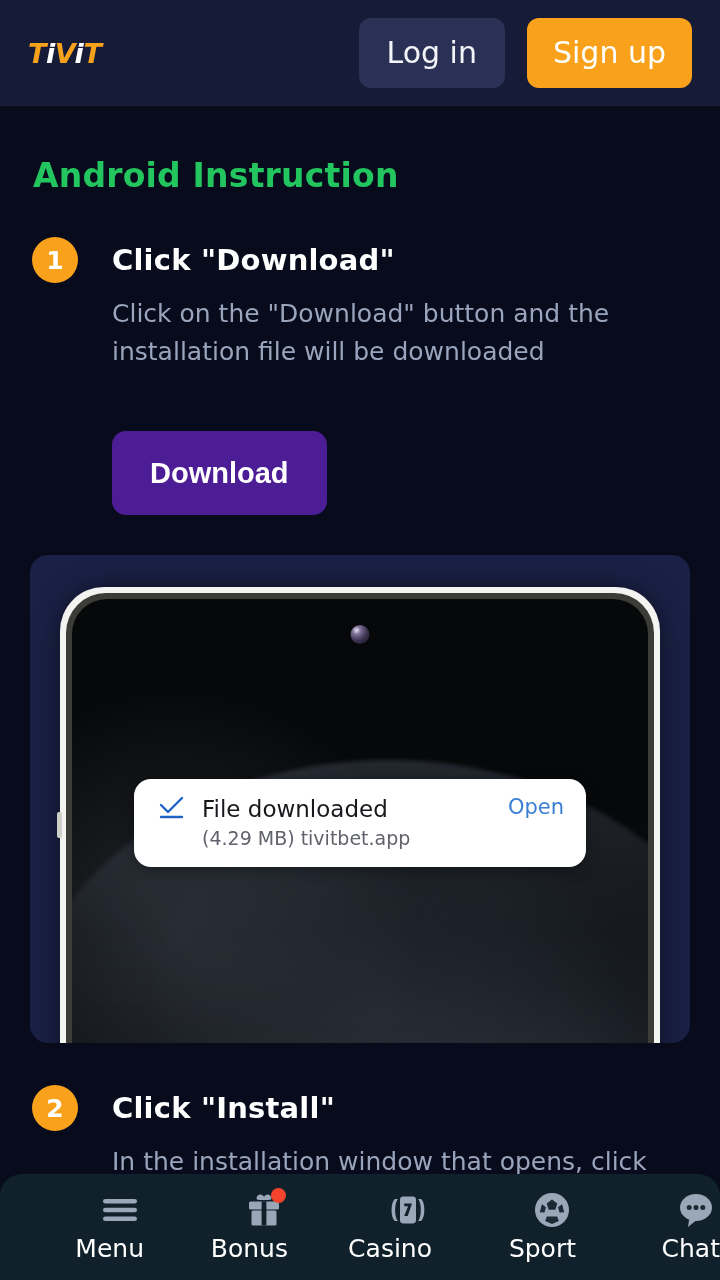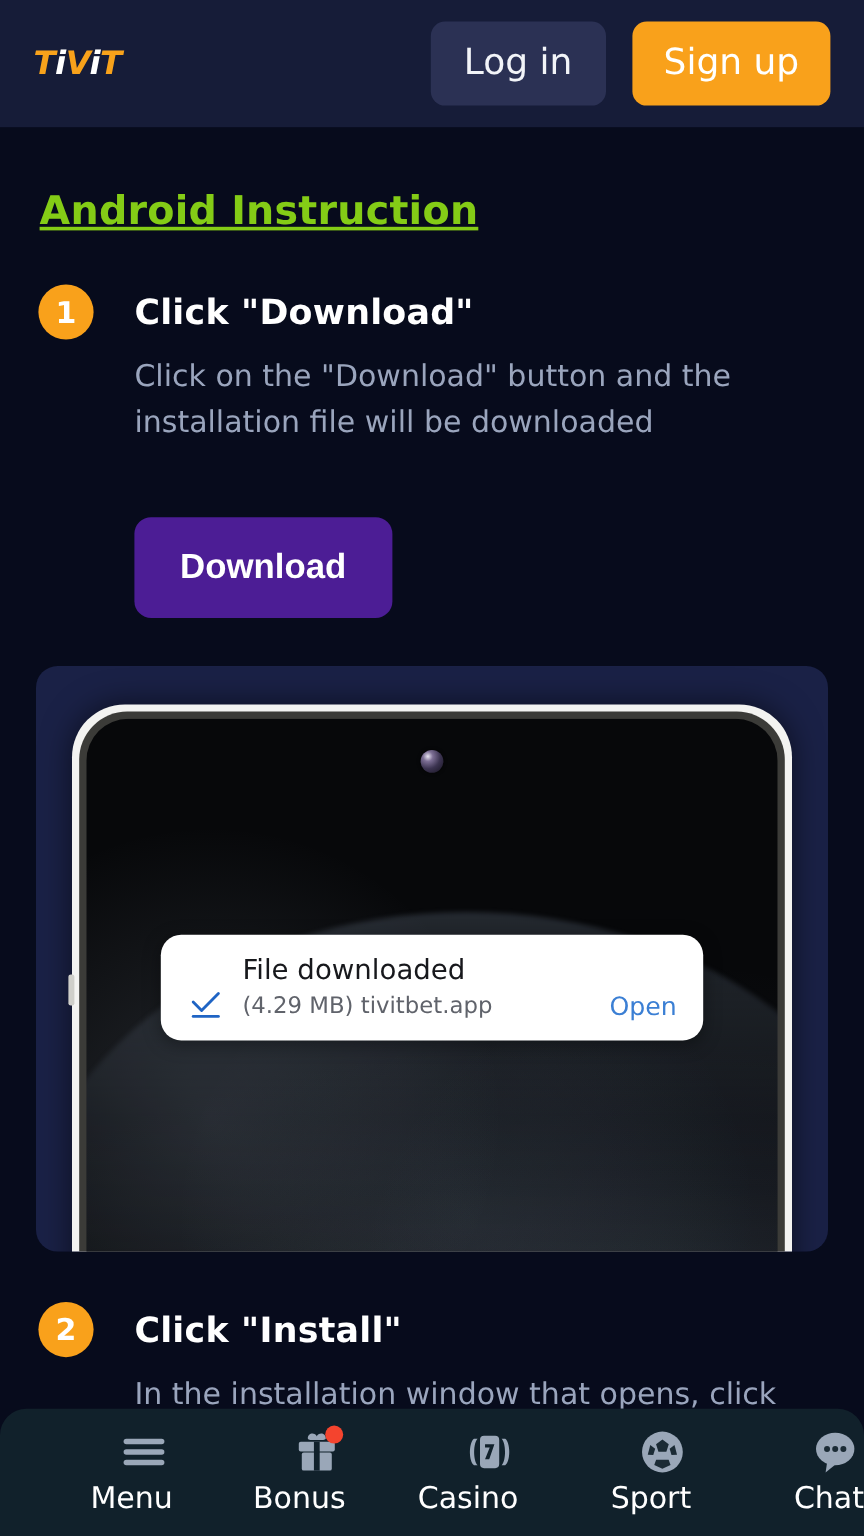--- a/index.html
+++ b/index.html
@@ -78,26 +78,25 @@
   
   .content {
     position: absolute;
     top: 106px; left: 0;
     width: 720px;
     height: 1068px;
     overflow: hidden;
   }
 
   .page-title {
-    color: #84cc16;
+    color: #22c55e;
     font-size: 33px;
     font-weight: 700;
     padding: 50px 0 0 33px;
     letter-spacing: 0.2px;
-    text-decoration: underline;
   }
 
   .step {
     position: relative;
     padding-left: 112px;
     margin-top: 42px;
   }
 
   .step-badge {
     position: absolute;
@@ -234,21 +233,21 @@
   
   .toast {
     position: absolute;
     left: 50%;
     transform: translateX(-50%);
     top: 180px;
     width: 452px;
     background: #ffffff;
     border-radius: 17px;
     display: flex;
-    align-items: flex-end;
+    align-items: flex-start;
     padding: 16px 22px 16px 18px;
     z-index: 5;
     box-shadow: 0 3px 14px rgba(0,0,0,0.35);
   }
 
   .toast-icon {
     flex: 0 0 auto;
     width: 40px;
     display: flex;
     flex-direction: column;

